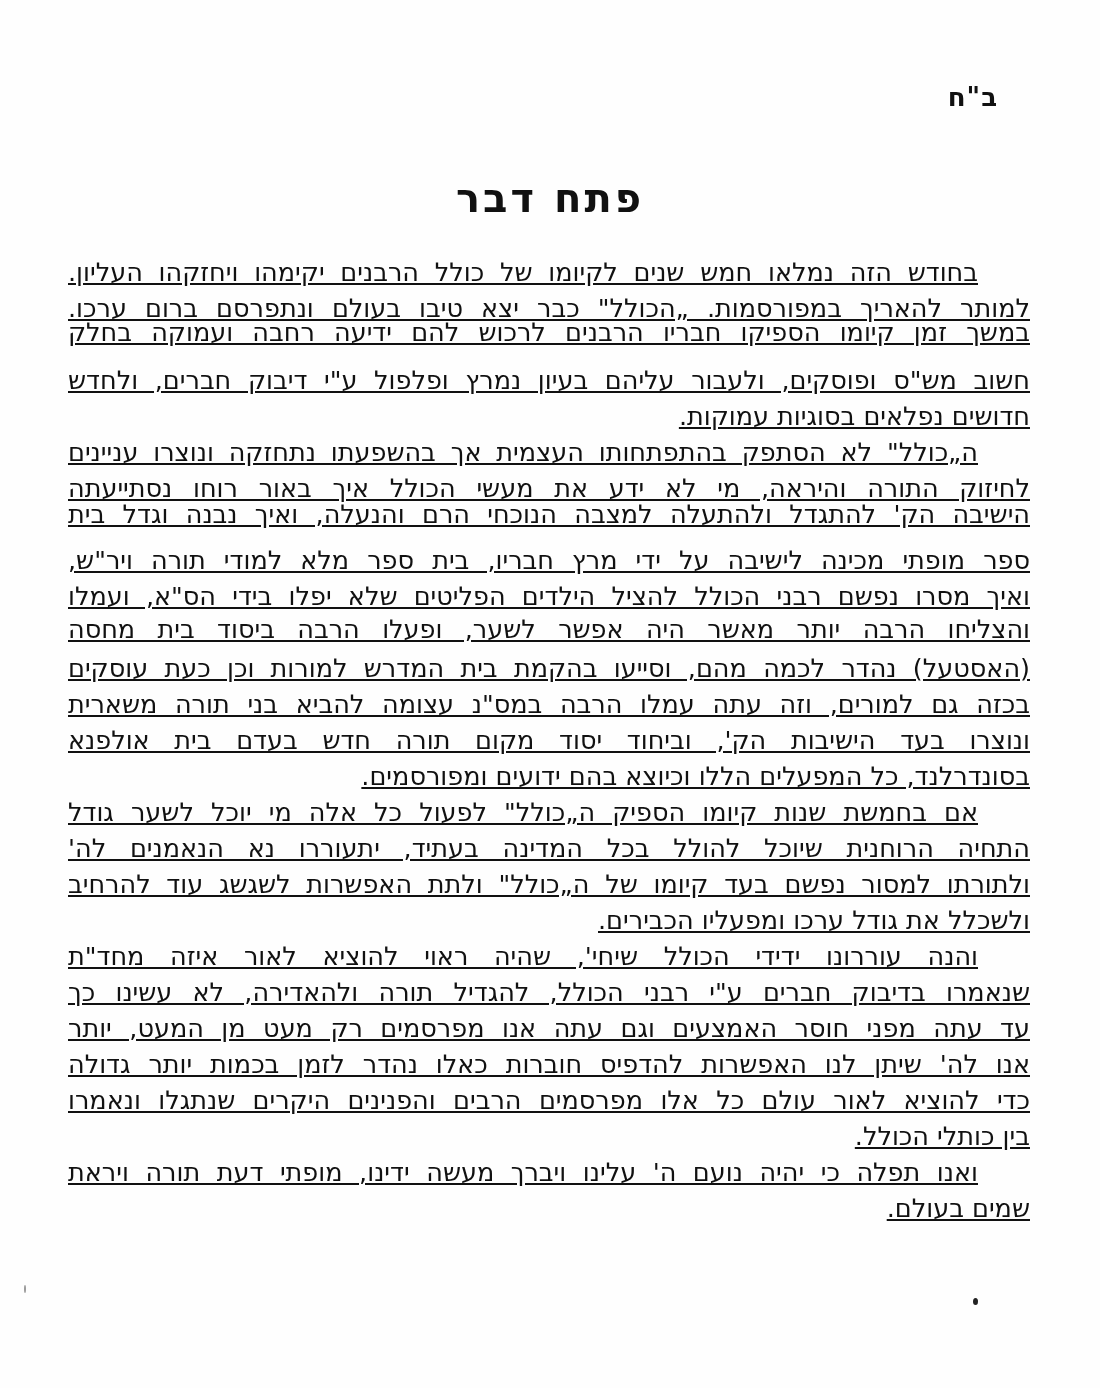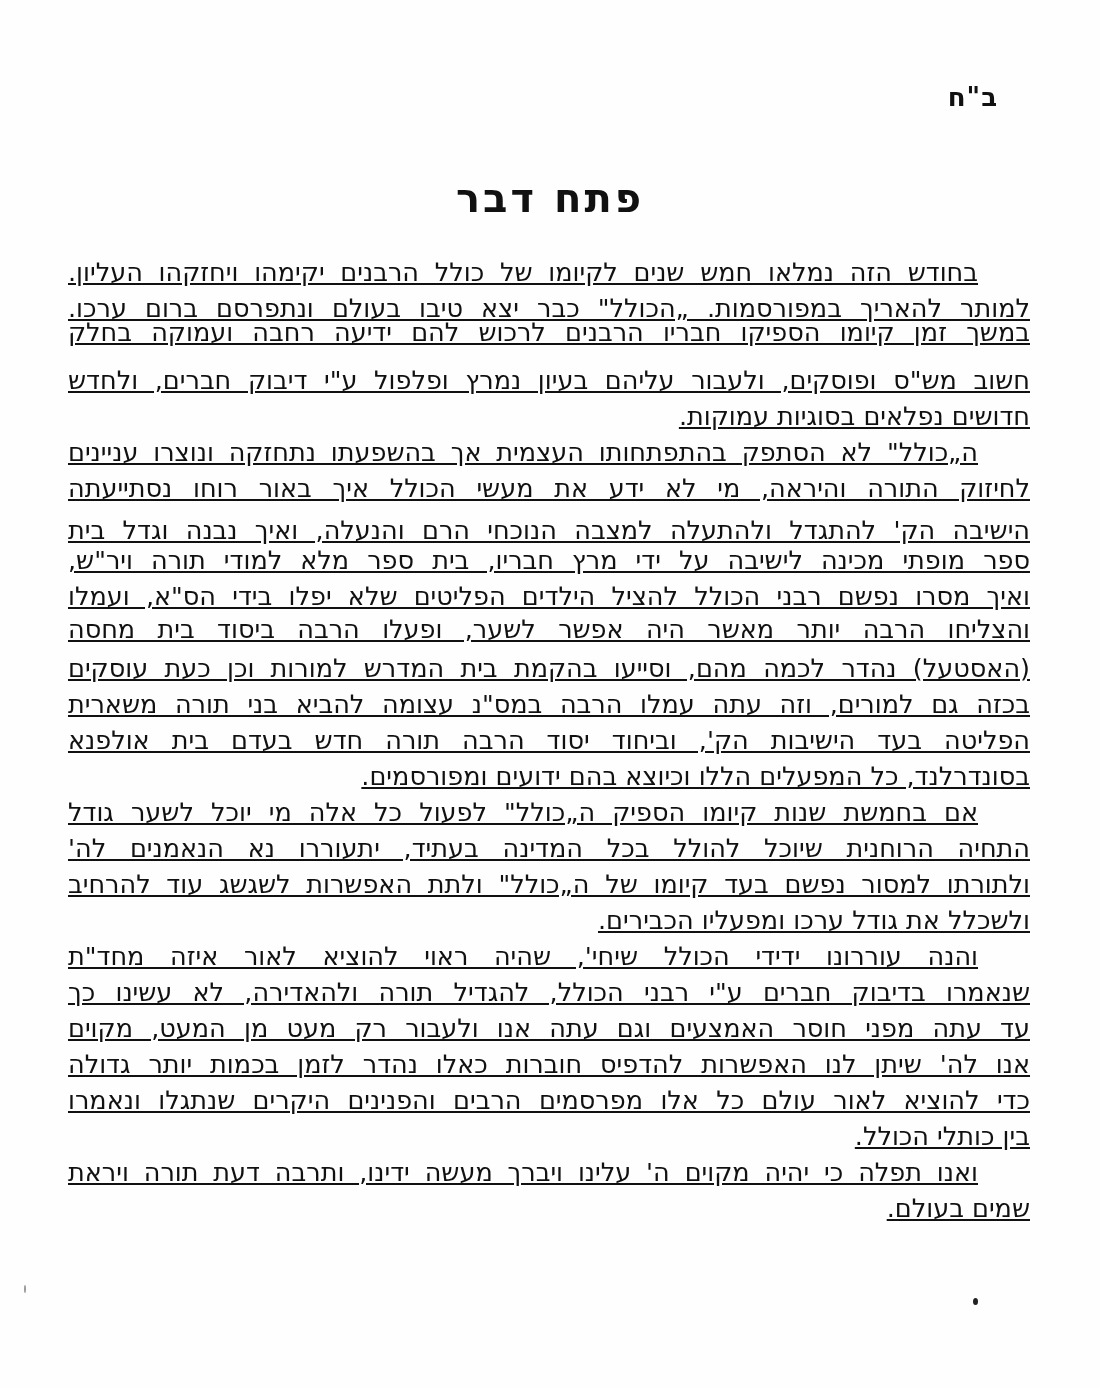--- a/index.html
+++ b/index.html
@@ -88,40 +88,40 @@
   <div class="body-text">
 
     <div class="line indent" style="top:0px">בחודש הזה נמלאו חמש שנים לקיומו של כולל הרבנים יקימהו ויחזקהו העליון.</div>
     <div class="line" style="top:36px">למותר להאריך במפורסמות. „הכולל" כבר יצא טיבו בעולם ונתפרסם ברום ערכו.</div>
     <div class="line" style="top:60px">במשך זמן קיומו הספיקו חבריו הרבנים לרכוש להם ידיעה רחבה ועמוקה בחלק</div>
     <div class="line" style="top:108px">חשוב מש"ס ופוסקים, ולעבור עליהם בעיון נמרץ ופלפול ע"י דיבוק חברים, ולחדש</div>
     <div class="line last" style="top:144px">חדושים נפלאים בסוגיות עמוקות.</div>
 
     <div class="line indent" style="top:180px">ה„כולל" לא הסתפק בהתפתחותו העצמית אך בהשפעתו נתחזקה ונוצרו עניינים</div>
     <div class="line" style="top:216px">לחיזוק התורה והיראה, מי לא ידע את מעשי הכולל איך באור רוחו נסתייעתה</div>
-    <div class="line" style="top:258px">הישיבה הק' להתגדל ולהתעלה למצבה הנוכחי הרם והנעלה, ואיך נבנה וגדל בית</div>
+    <div class="line" style="top:242px">הישיבה הק' להתגדל ולהתעלה למצבה הנוכחי הרם והנעלה, ואיך נבנה וגדל בית</div>
     <div class="line" style="top:288px">ספר מופתי מכינה לישיבה על ידי מרץ חבריו, בית ספר מלא למודי תורה ויר"ש,</div>
     <div class="line" style="top:324px">ואיך מסרו נפשם רבני הכולל להציל הילדים הפליטים שלא יפלו בידי הס"א, ועמלו</div>
     <div class="line" style="top:357px">והצליחו הרבה יותר מאשר היה אפשר לשער, ופעלו הרבה ביסוד בית מחסה</div>
     <div class="line" style="top:396px">(האסטעל) נהדר לכמה מהם, וסייעו בהקמת בית המדרש למורות וכן כעת עוסקים</div>
     <div class="line" style="top:432px">בכזה גם למורים, וזה עתה עמלו הרבה במס"נ עצומה להביא בני תורה משארית</div>
-    <div class="line" style="top:468px">הפליטה בעד הישיבות הק', וביחוד יסוד הרבה תורה חדש בעדם בית אולפנא</div>
+    <div class="line" style="top:468px">ונוצרו בעד הישיבות הק', וביחוד יסוד מקום תורה חדש בעדם בית אולפנא</div>
     <div class="line last" style="top:504px">בסונדרלנד, כל המפעלים הללו וכיוצא בהם ידועים ומפורסמים.</div>
 
     <div class="line indent" style="top:540px">אם בחמשת שנות קיומו הספיק ה„כולל" לפעול כל אלה מי יוכל לשער גודל</div>
     <div class="line" style="top:576px">התחיה הרוחנית שיוכל להולל בכל המדינה בעתיד, יתעוררו נא הנאמנים לה'</div>
     <div class="line" style="top:612px">ולתורתו למסור נפשם בעד קיומו של ה„כולל" ולתת האפשרות לשגשג עוד להרחיב</div>
     <div class="line last" style="top:648px">ולשכלל את גודל ערכו ומפעליו הכבירים.</div>
 
     <div class="line indent" style="top:684px">והנה עוררונו ידידי הכולל שיחי', שהיה ראוי להוציא לאור איזה מחד"ת</div>
     <div class="line" style="top:720px">שנאמרו בדיבוק חברים ע"י רבני הכולל, להגדיל תורה ולהאדירה, לא עשינו כך</div>
-    <div class="line" style="top:756px">עד עתה מפני חוסר האמצעים וגם עתה אנו ולעבור רק מעט מן המעט, מקוים</div>
+    <div class="line" style="top:756px">עד עתה מפני חוסר האמצעים וגם עתה אנו מפרסמים רק מעט מן המעט, יותר</div>
     <div class="line" style="top:792px">אנו לה' שיתן לנו האפשרות להדפיס חוברות כאלו נהדר לזמן בכמות יותר גדולה</div>
     <div class="line" style="top:828px">כדי להוציא לאור עולם כל אלו מפרסמים הרבים והפנינים היקרים שנתגלו ונאמרו</div>
     <div class="line last" style="top:864px">בין כותלי הכולל.</div>
 
-    <div class="line indent" style="top:900px">ואנו תפלה כי יהיה מקוים ה' עלינו ויברך מעשה ידינו, ותרבה דעת תורה ויראת</div>
+    <div class="line indent" style="top:900px">ואנו תפלה כי יהיה נועם ה' עלינו ויברך מעשה ידינו, מופתי דעת תורה ויראת</div>
     <div class="line last" style="top:936px">שמים בעולם.</div>
   </div>
 
   <div class="speck" style="left:973px; top:1298px; width:5px; height:7px;"></div>
   <div class="speck" style="left:24px; top:1285px; width:2px; height:8px; background:#999;"></div>
 </div>
 
 </body></html>

